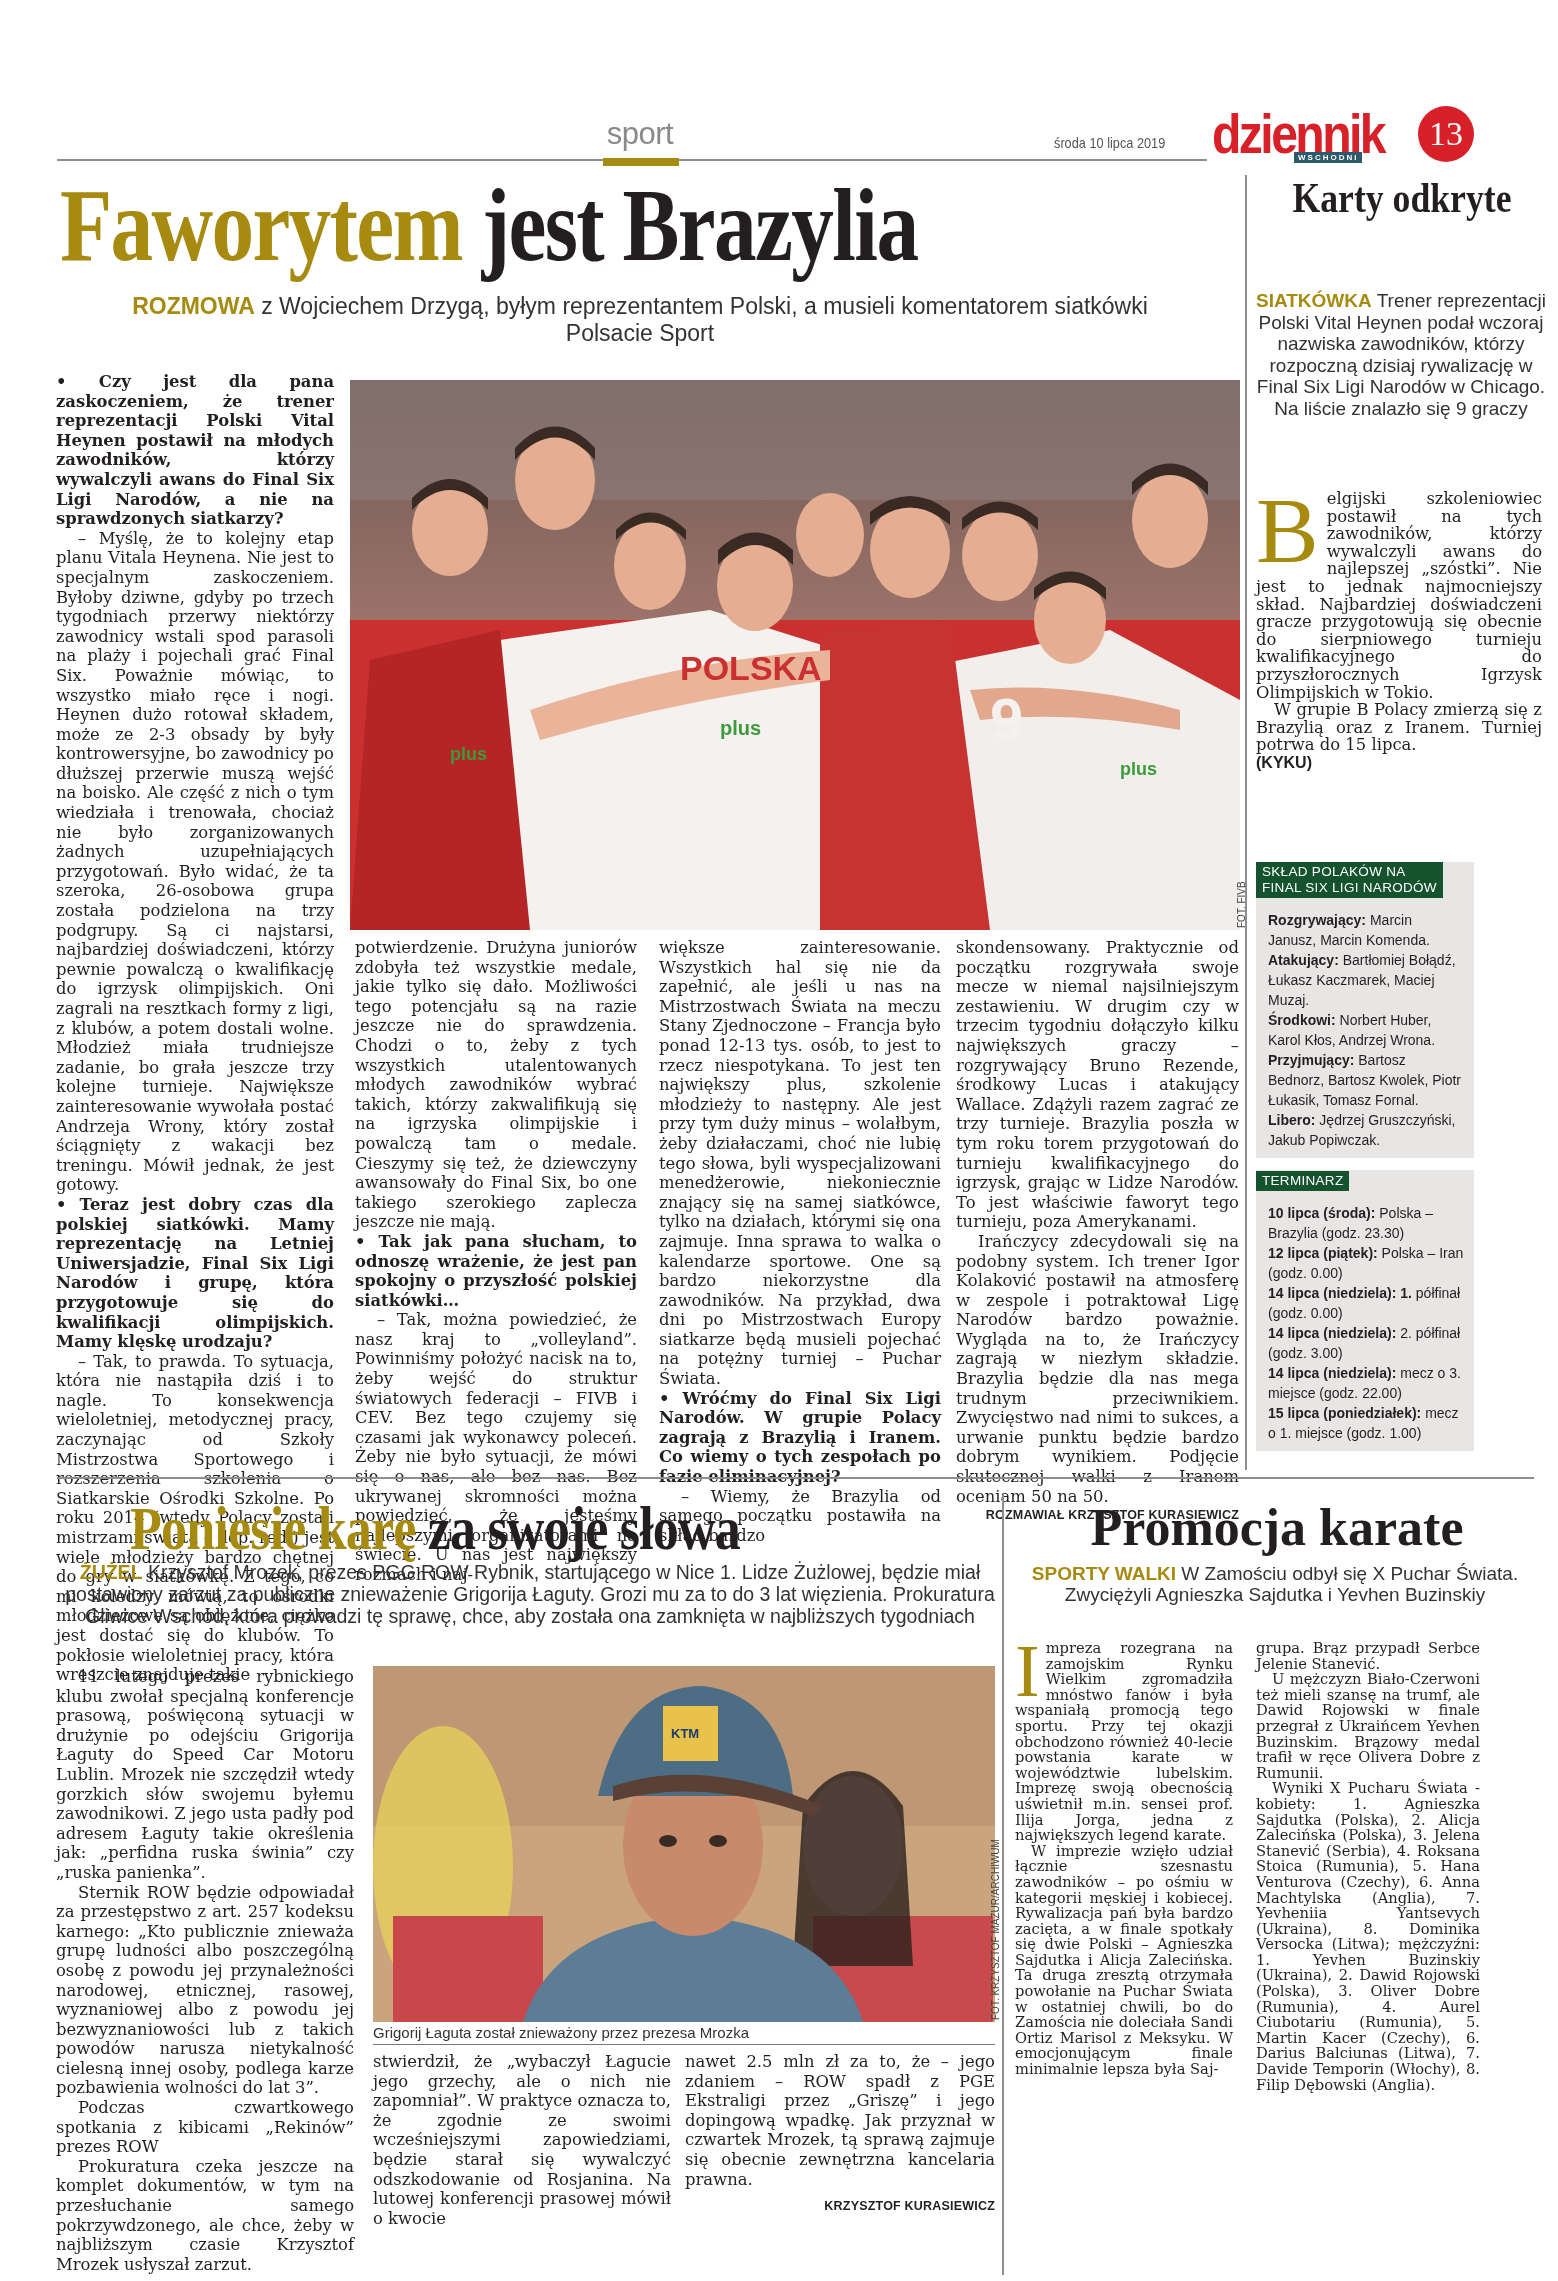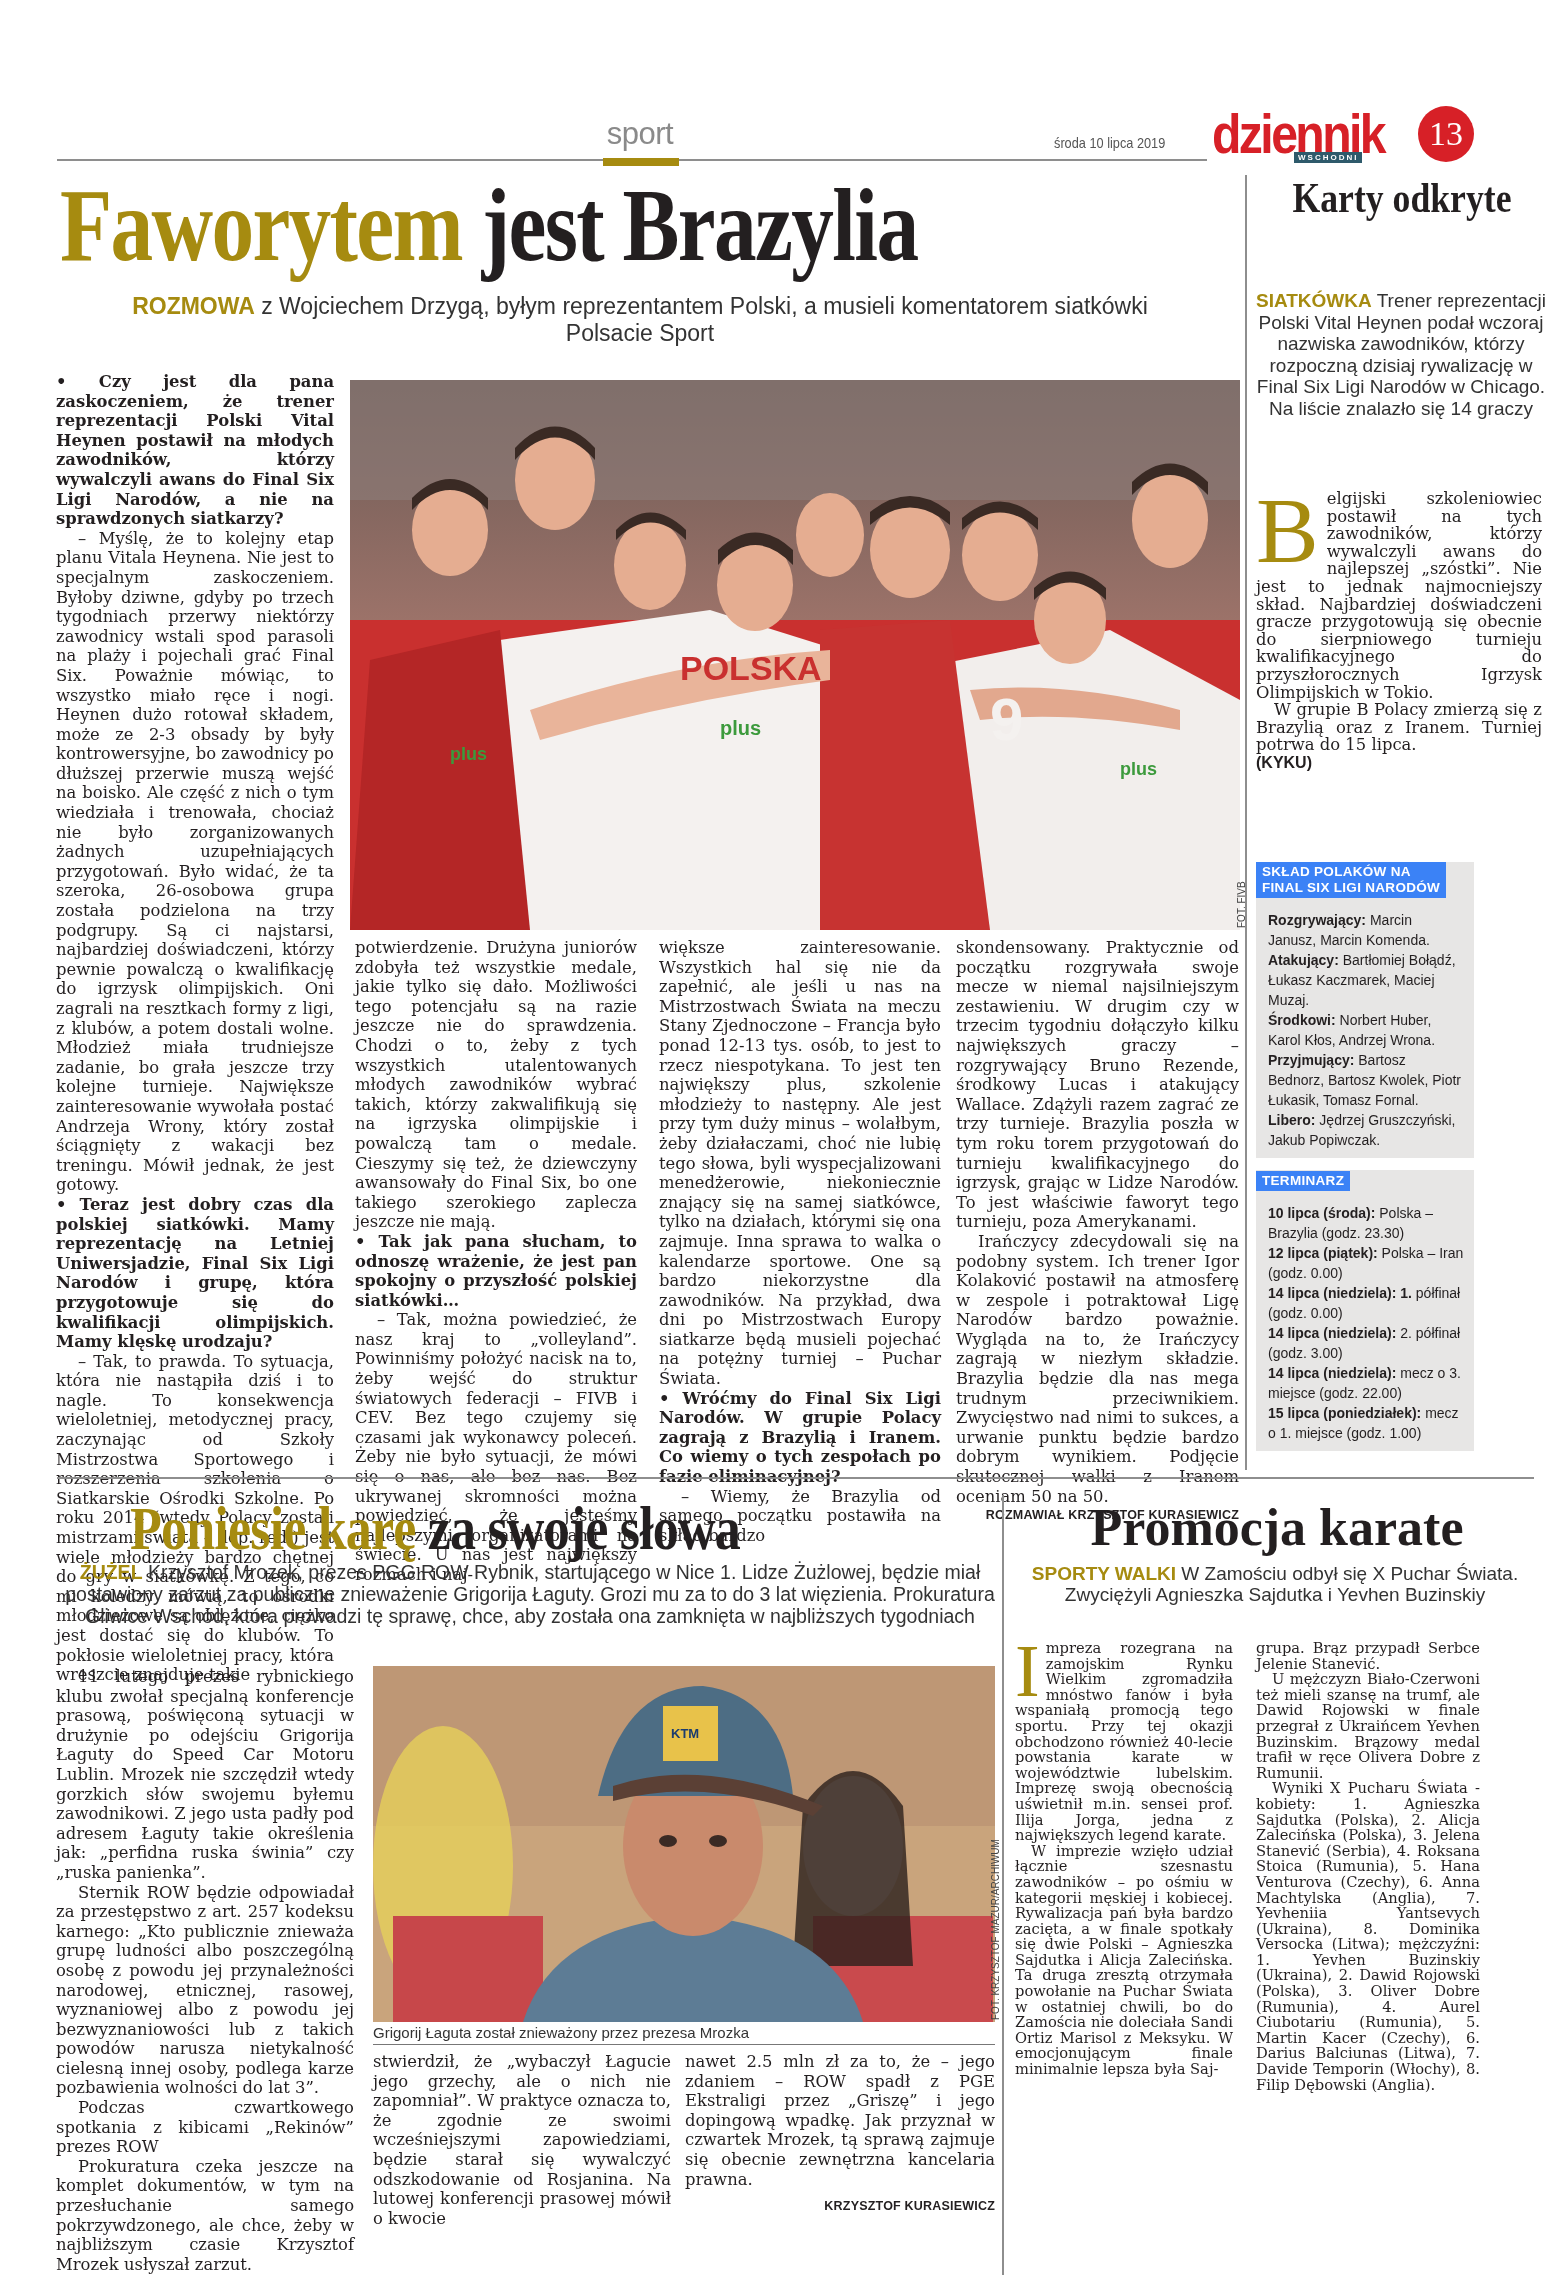--- a/index.html
+++ b/index.html
@@ -40,21 +40,21 @@
   
   .side-head { left: 1262px; top: 176px; width: 280px; text-align: center; font-family: "Liberation Serif", serif; font-size: 42px; line-height: 44px; font-weight: bold; transform: scaleX(0.85); }
   .side-deck { left: 1256px; top: 290px; width: 290px; text-align: center; font-family: "Liberation Sans", sans-serif; font-size: 19px; line-height: 21.5px; color: #333; }
   .side-deck .lead { font-weight: bold; color: #a68b10; }
   .side-text { left: 1256px; top: 490px; width: 286px; font-size: 16.4px; line-height: 17.6px; text-align: justify; }
   .side-text p { margin: 0; text-indent: 18px; }
   .dropcap { float: left; font-family: "Liberation Serif", serif; font-size: 94px; line-height: 72px; color: #a68b10; margin: 4px 8px 0 0; }
   .signature { font-family: "Liberation Sans", sans-serif; font-weight: bold; font-size: 16px; }
 
   .box { background: #e7e6e5; font-family: "Liberation Sans", sans-serif; font-size: 14px; line-height: 20px; color: #231f20; }
-  .box-title { display: inline-block; background: #3b82f6; color: #fff; font-weight: bold; font-size: 13.5px; line-height: 16px; padding: 2px 6px; letter-spacing: 0.3px; }
+  .box-title { display: inline-block; background: #14532d; color: #fff; font-weight: normal; font-size: 13.5px; line-height: 16px; padding: 2px 6px; letter-spacing: 0.3px; }
   .box-body { padding: 12px 10px 8px 12px; }
   .box-body b { font-weight: bold; }
   .box1 { left: 1256px; top: 862px; width: 218px; }
   .box2 { left: 1256px; top: 1170px; width: 218px; }
 
   .hrule-mid { left: 57px; top: 1477px; width: 1477px; height: 2px; background: #8e8e8e; }
   .vrule-bot { left: 1002px; top: 1495px; width: 2px; height: 780px; background: #8e8e8e; }
 
   
   .head2 { left: 130px; top: 1490px; width: 850px; font-family: "Liberation Serif", serif; font-weight: bold; font-size: 62px; line-height: 76px; white-space: nowrap; letter-spacing: -1px; transform: scaleX(0.84); transform-origin: left; }
@@ -166,21 +166,21 @@
 </div>
 <div class="abs col col4">
   <p class="noind">skondensowany. Praktycznie od początku rozgrywała swoje mecze w niemal najsilniejszym zestawieniu. W drugim czy w trzecim tygodniu dołączyło kilku największych graczy – rozgrywający Bruno Rezende, środkowy Lucas i atakujący Wallace. Zdążyli razem zagrać ze trzy turnieje. Brazylia poszła w tym roku torem przygotowań do turnieju kwalifikacyjnego do igrzysk, grając w Lidze Narodów. To jest właściwie faworyt tego turnieju, poza Amerykanami.</p>
   <p>Irańczycy zdecydowali się na podobny system. Ich trener Igor Kolaković postawił na atmosferę w zespole i potraktował Ligę Narodów bardzo poważnie. Wygląda na to, że Irańczycy zagrają w niezłym składzie. Brazylia będzie dla nas mega trudnym przeciwnikiem. Zwycięstwo nad nimi to sukces, a urwanie punktu będzie bardzo dobrym wynikiem. Podjęcie skutecznej walki z Iranem oceniam 50 na 50.</p>
   <div class="byline">ROZMAWIAŁ KRZYSZTOF KURASIEWICZ</div>
 </div>
 
 <div class="abs side-head">Karty odkryte</div>
 <div class="abs side-deck">
   <span class="lead">SIATKÓWKA</span>
-  <span>Trener reprezentacji Polski Vital Heynen podał wczoraj nazwiska zawodników, którzy rozpoczną dzisiaj rywalizację w Final Six Ligi Narodów w Chicago. Na liście znalazło się 14 graczy</span>
+  <span>Trener reprezentacji Polski Vital Heynen podał wczoraj nazwiska zawodników, którzy rozpoczną dzisiaj rywalizację w Final Six Ligi Narodów w Chicago. Na liście znalazło się 9 graczy</span>
 </div>
 <div class="abs side-text">
   <p style="text-indent:0"><span class="dropcap">B</span><span>elgijski szkoleniowiec postawił na tych zawodników, którzy wywalczyli awans do najlepszej „szóstki”. Nie jest to jednak najmocniejszy skład. Najbardziej doświadczeni gracze przygotowują się obecnie do sierpniowego turnieju kwalifikacyjnego do przyszłorocznych Igrzysk Olimpijskich w Tokio.</span></p>
   <p>W grupie B Polacy zmierzą się z Brazylią oraz z Iranem. Turniej potrwa do 15 lipca.</p>
   <div class="signature">(KYKU)</div>
 </div>
 
 <div class="abs box box1">
   <div class="box-title"><span>SKŁAD POLAKÓW NA</span><br><span>FINAL SIX LIGI NARODÓW</span></div>
   <div class="box-body">

